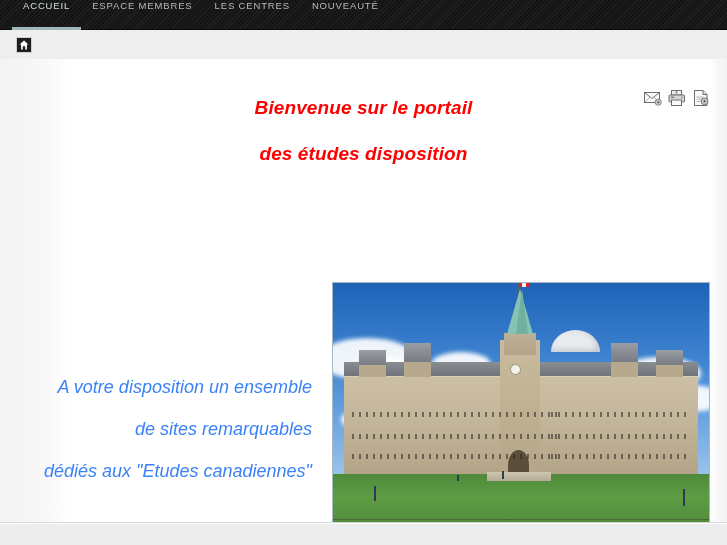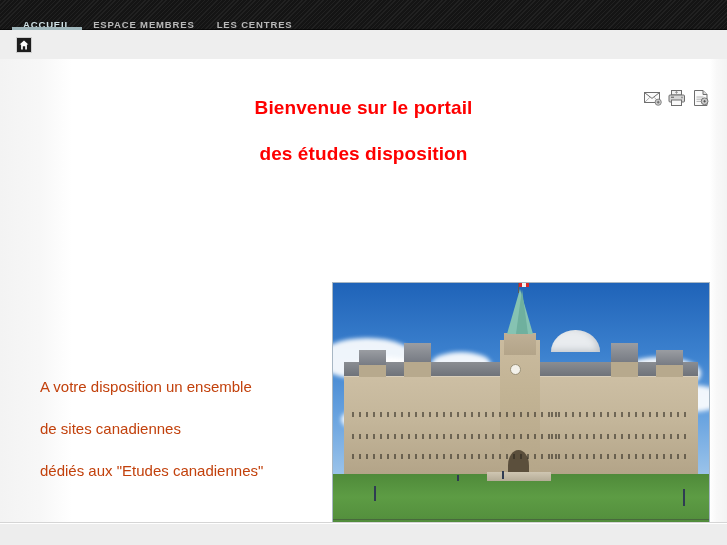--- a/index.html
+++ b/index.html
@@ -48,30 +48,29 @@
     margin: 0;
     padding: 0 0 0 12px;
     display: flex;
     align-items: stretch;
     height: 30px;
   }
 
   .nav-item {
     position: relative;
     display: flex;
-    align-items: flex-end;
+    align-items: flex-start;
     height: 30px;
     padding: 0 11px;
     color: #b9b9b9;
     font-size: 9.5px;
     letter-spacing: 0.85px;
     white-space: nowrap;
     cursor: pointer;
     text-transform: uppercase;
-    font-weight: bold;
   }
 
   .nav-item.active {
     color: #cfe0e4;
   }
 
   .nav-item.active::after {
     content: "";
     position: absolute;
     left: 0;
@@ -148,20 +147,21 @@
     height: 100%;
     background: linear-gradient(to left, #f3f3f3 0%, #f8f8f8 60%, #ffffff 100%);
   }
 
   .content {
     position: absolute;
     left: 0;
     top: 0;
     right: 0;
     bottom: 0;
+    font-style: italic;
   }
 
   
   .action-icons {
     position: absolute;
     right: 17px;
     top: 30px;
     display: flex;
     gap: 6px;
     align-items: flex-start;
@@ -187,23 +187,23 @@
     letter-spacing: 0.1px;
   }
   .headline .ln { display: block; }
 
   
   .blurb {
     position: absolute;
     left: 40px;
     top: 307px;
     width: 272px;
-    text-align: left;
-    color: #c2410c;
-    font-size: 15px;
+    text-align: right;
+    color: #3b82f6;
+    font-size: 18px;
     line-height: 42px;
   }
   .blurb .ln { display: block; white-space: nowrap; }
 
   
   .photo-wrap {
     position: absolute;
     left: 332px;
     top: 223px;
     width: 378px;
@@ -409,20 +409,23 @@
     <ul class="nav-list">
       <li class="nav-item active">
         <span>ACCUEIL</span>
       </li>
       <li class="nav-item">
         <span>ESPACE MEMBRES</span>
       </li>
       <li class="nav-item">
         <span>LES CENTRES</span>
       </li>
+      <li class="nav-item">
+        <span>NOUVEAUTÉ</span>
+      </li>
     </ul>
   </div>
 
   <div class="crumbbar">
     <div class="home-chip">
       <svg width="10" height="10" viewBox="0 0 10 10" aria-hidden="true">
         <path d="M5 0.6 L9.4 4.6 L7.9 4.6 L7.9 9.4 L6.2 9.4 L6.2 6.3 L3.8 6.3 L3.8 9.4 L2.1 9.4 L2.1 4.6 L0.6 4.6 Z" fill="#ffffff"></path>
       </svg>
     </div>
   </div>
@@ -460,21 +463,21 @@
         </svg>
       </div>
 
       <div class="headline">
         <span class="ln">Bienvenue sur le portail</span>
         <span class="ln">des études disposition</span>
       </div>
 
       <div class="blurb">
         <span class="ln">A votre disposition un ensemble</span>
-        <span class="ln">de sites canadiennes</span>
+        <span class="ln">de sites remarquables</span>
         <span class="ln">dédiés aux "Etudes canadiennes"</span>
       </div>
 
       <div class="photo-wrap">
         <div class="photo">
           <div class="sky"></div>
 
           <div class="cloud" style="left:-4%;  top:22%; width:26%; height:17%;"></div>
           <div class="cloud" style="left:4%;   top:30%; width:20%; height:13%;"></div>
           <div class="cloud" style="left:14%;  top:36%; width:24%; height:16%;"></div>

